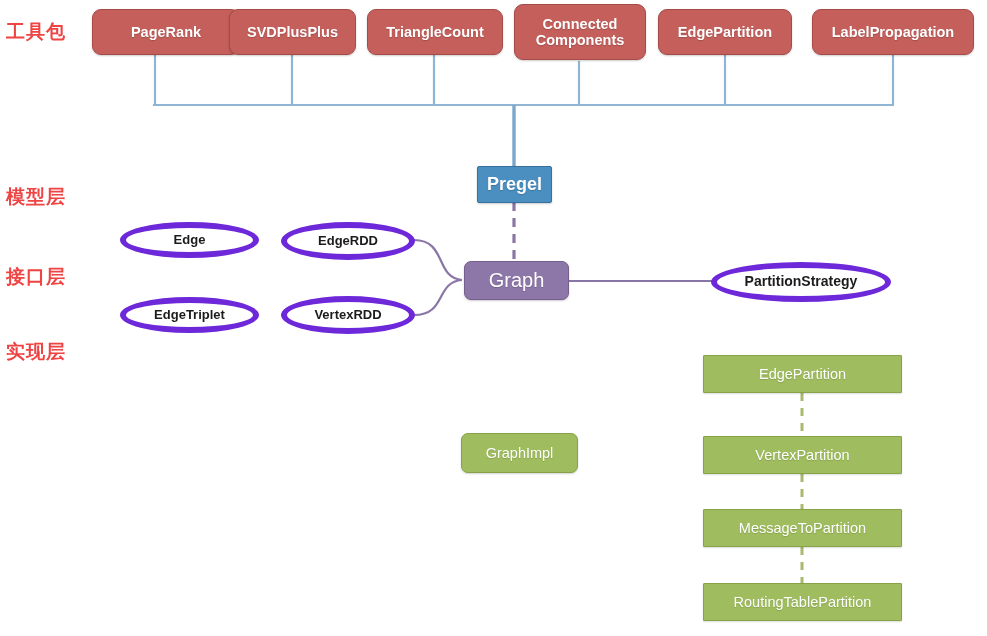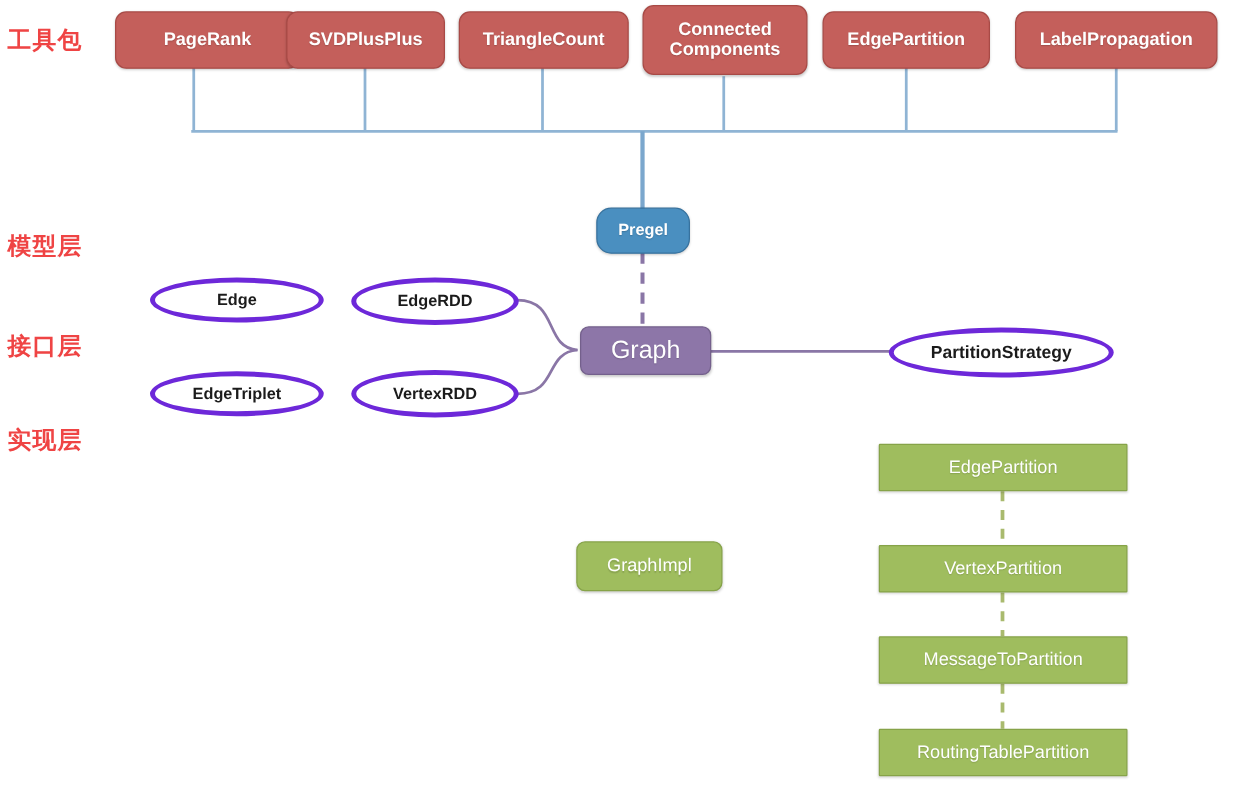--- a/index.html
+++ b/index.html
@@ -59,41 +59,41 @@
     font-weight: bold;
     padding: 0 6px;
     box-shadow: 0 1px 2px rgba(0,0,0,0.20);
     text-shadow: 0 1px 1px rgba(0,0,0,0.18);
   }
 
   
   .node.model {
     background: #4a8fc0;
     border: 1px solid #37729e;
-    border-radius: 12px;
-    font-size: 13px;
+    border-radius: 2px;
+    font-size: 18px;
     font-weight: bold;
     box-shadow: 0 1px 2px rgba(0,0,0,0.20);
     text-shadow: 0 1px 1px rgba(0,0,0,0.18);
   }
 
   
   .node.core {
     background: #8d76a8;
     border: 1px solid #74608c;
     border-radius: 7px;
     font-size: 20px;
     box-shadow: 0 1px 2px rgba(0,0,0,0.20);
     text-shadow: 0 1px 1px rgba(0,0,0,0.18);
   }
 
   
   .node.iface {
     background: #ffffff;
-    border: 4px solid #6d28d9;
+    border: 6px solid #6d28d9;
     border-radius: 50%;
     color: #1b1b1b;
     font-size: 13px;
     font-weight: bold;
   }
   .node.iface.big {
     font-size: 14px;
   }
 
   

